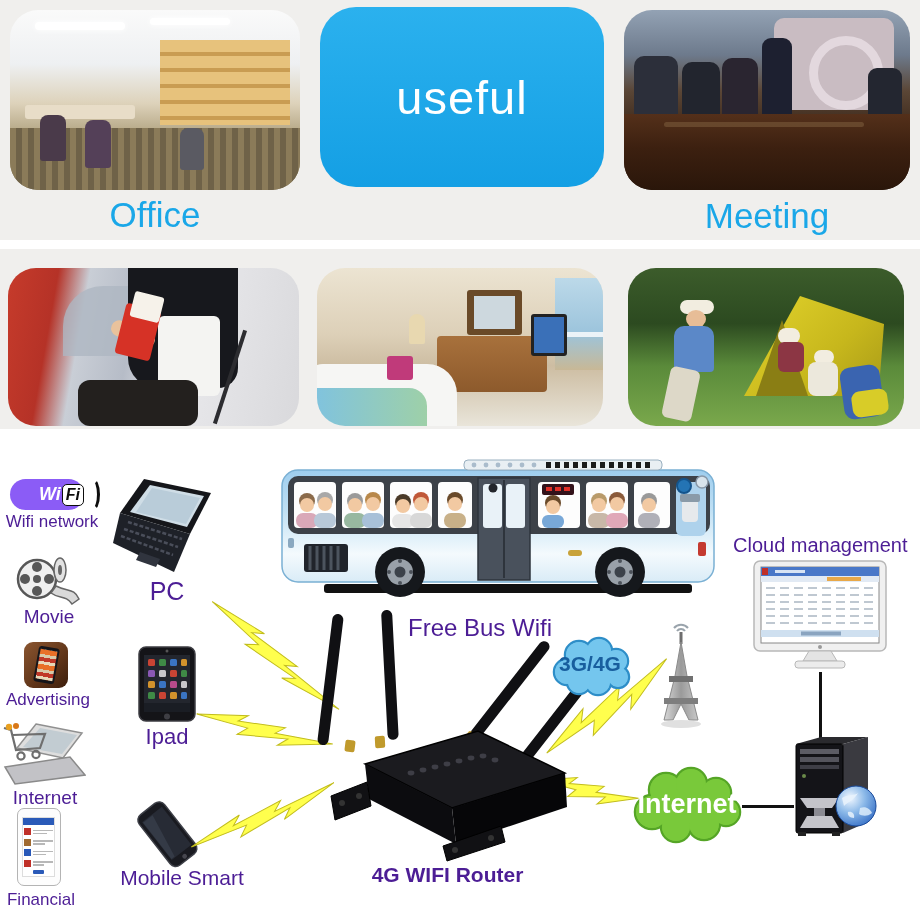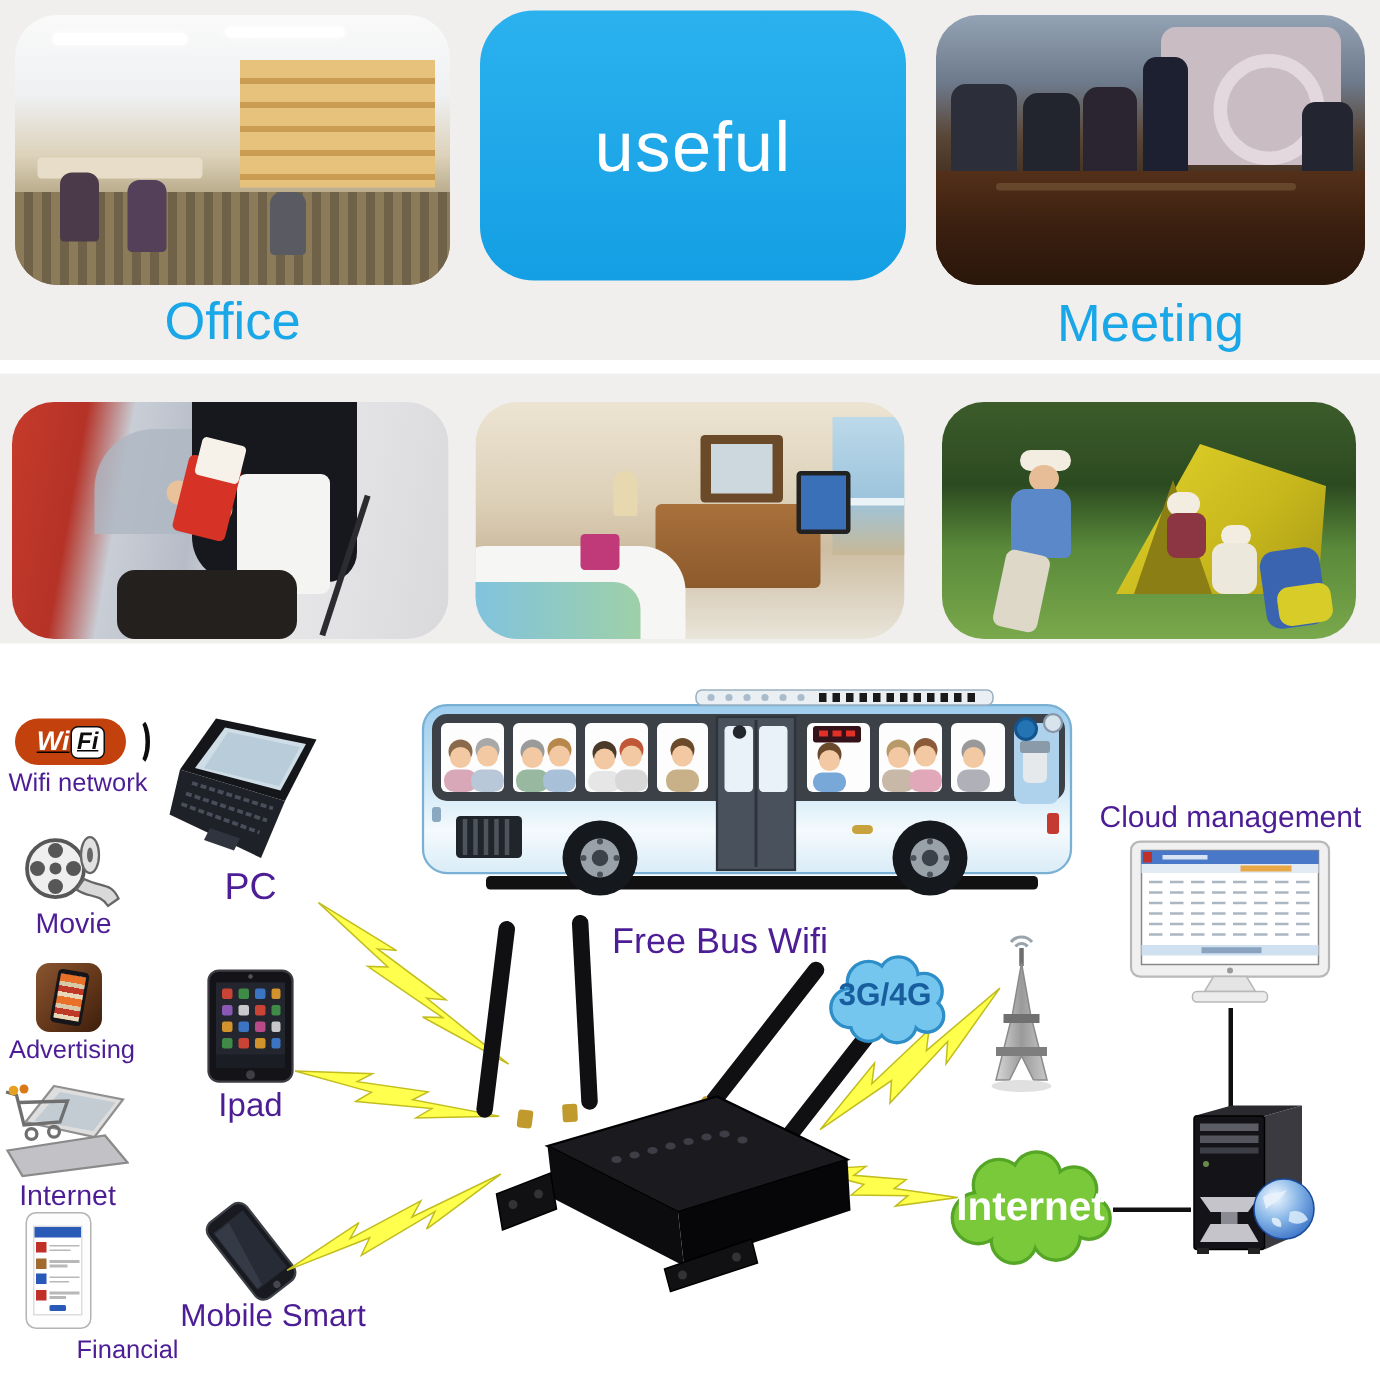--- a/index.html
+++ b/index.html
@@ -21,22 +21,22 @@
               display:flex;align-items:center;justify-content:center;}
   .useful-box span{color:#ffffff;font-size:47px;letter-spacing:1px;}
 
   .caption{position:absolute;color:#1aa7e8;font-size:35px;text-align:center;}
 
   
   .lbl{position:absolute;color:#4c1d95;text-align:center;}
 
   
   .wifi-logo{position:absolute;left:10px;top:478px;display:flex;align-items:center;}
-  .wifi-pill{width:74px;height:31px;background:#c2410c;border-radius:16px;display:flex;
-             align-items:center;justify-content:center;gap:1px;text-decoration:underline;}
+  .wifi-pill{width:74px;height:31px;background:#8b5cf6;border-radius:16px;display:flex;
+             align-items:center;justify-content:flex-end;gap:1px;}
   .wifi-wi{color:#fff;font-weight:bold;font-style:italic;font-size:18px;}
   .wifi-fi{color:#0d0d0d;background:#fff;font-weight:bold;font-style:italic;font-size:16px;
            border-radius:5px;padding:0 3px;line-height:20px;border:1.5px solid #0d0d0d;}
   .wifi-paren{width:9px;height:27px;border:3.5px solid transparent;border-right:3.5px solid #0d0d0d;
               border-radius:50%;margin-left:1px;}
 
   
   .ad-icon{position:absolute;left:24px;top:642px;width:44px;height:46px;border-radius:9px;
            background:linear-gradient(135deg,#8a5530 0%,#5f3418 60%,#3c1e0c 100%);overflow:hidden;}
   .ad-phone{position:absolute;left:12px;top:5px;width:21px;height:36px;background:#15151a;
@@ -267,21 +267,21 @@
       <div class="fin-row">
           <div class="fin-thumb" style="background:#c03028;"></div>
           <div class="fin-lines">
             <div class="fin-line"></div>
             <div class="fin-line" style="width:55%;"></div>
           </div>
         </div>
       <div class="fin-btn"></div>
     </div>
   </div>
-  <div class="lbl" style="left:0px;top:890px;width:82px;font-size:17px;padding-left:44px;">Financial</div>
+  <div class="lbl" style="left:0px;top:890px;width:82px;font-size:17px;">Financial</div>
 
   <svg class="abs" style="left:134px;top:798px;" width="68" height="74" viewBox="0 0 68 74">
     <g transform="rotate(-38 34 37)">
       <rect x="18" y="4" width="32" height="64" rx="7" fill="#191a20" stroke="#3e4048" stroke-width="1.5"></rect>
       <rect x="21.5" y="11" width="25" height="48" fill="#272b35"></rect>
       <polygon points="22,12 34,12 26,58 22,58" fill="#343a46"></polygon>
       <circle cx="34" cy="64" r="2.4" fill="#46464e"></circle>
     </g>
   </svg>
   <div class="lbl" style="left:107px;top:866px;width:150px;font-size:21px;">Mobile Smart</div>
@@ -469,20 +469,21 @@
       <ellipse cx="188" cy="146" rx="3.4" ry="2.4"></ellipse>
         <ellipse cx="200" cy="150" rx="3.4" ry="2.4"></ellipse>
     </g>
     <polygon points="36,186 72,172 76,196 40,210" fill="#111114" stroke="#000"></polygon>
     <circle cx="47" cy="193" r="3" fill="#333"></circle>
       <circle cx="64" cy="186" r="3" fill="#333"></circle>
     <polygon points="148,236 206,216 210,232 152,251" fill="#111114" stroke="#000"></polygon>
     <circle cx="160" cy="240" r="3" fill="#333"></circle>
       <circle cx="196" cy="228" r="3" fill="#333"></circle>
   </svg>
+  <div class="lbl" style="left:330px;top:863px;width:235px;font-size:21px;font-weight:bold;">4G WIFI Router</div>
 
   <svg class="abs" style="left:546px;top:630px;" width="88" height="68" viewBox="0 0 88 68">
     <g fill="#74c6ee" stroke="#2e8ec8" stroke-width="2.5">
       <circle cx="21" cy="42" r="13"></circle>
         <circle cx="33" cy="25" r="14"></circle>
         <circle cx="53" cy="21" r="13"></circle>
       <circle cx="70" cy="31" r="12"></circle>
         <circle cx="72" cy="47" r="11"></circle>
         <circle cx="52" cy="52" r="13"></circle>
         <circle cx="33" cy="52" r="12"></circle>

